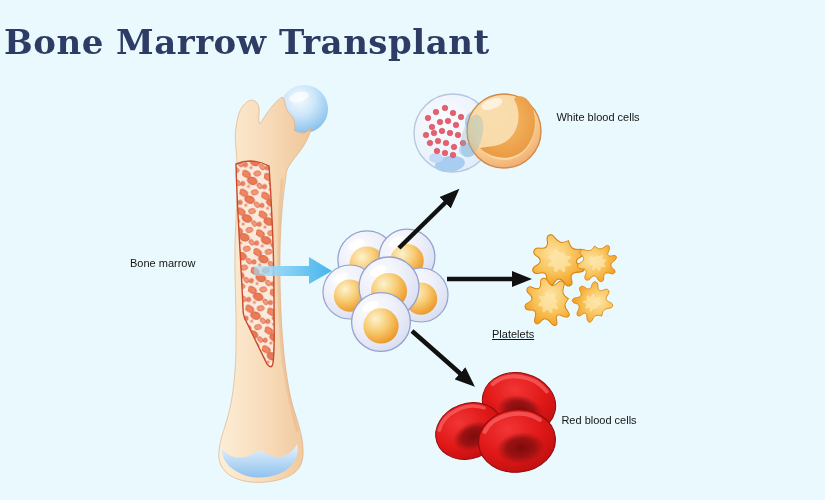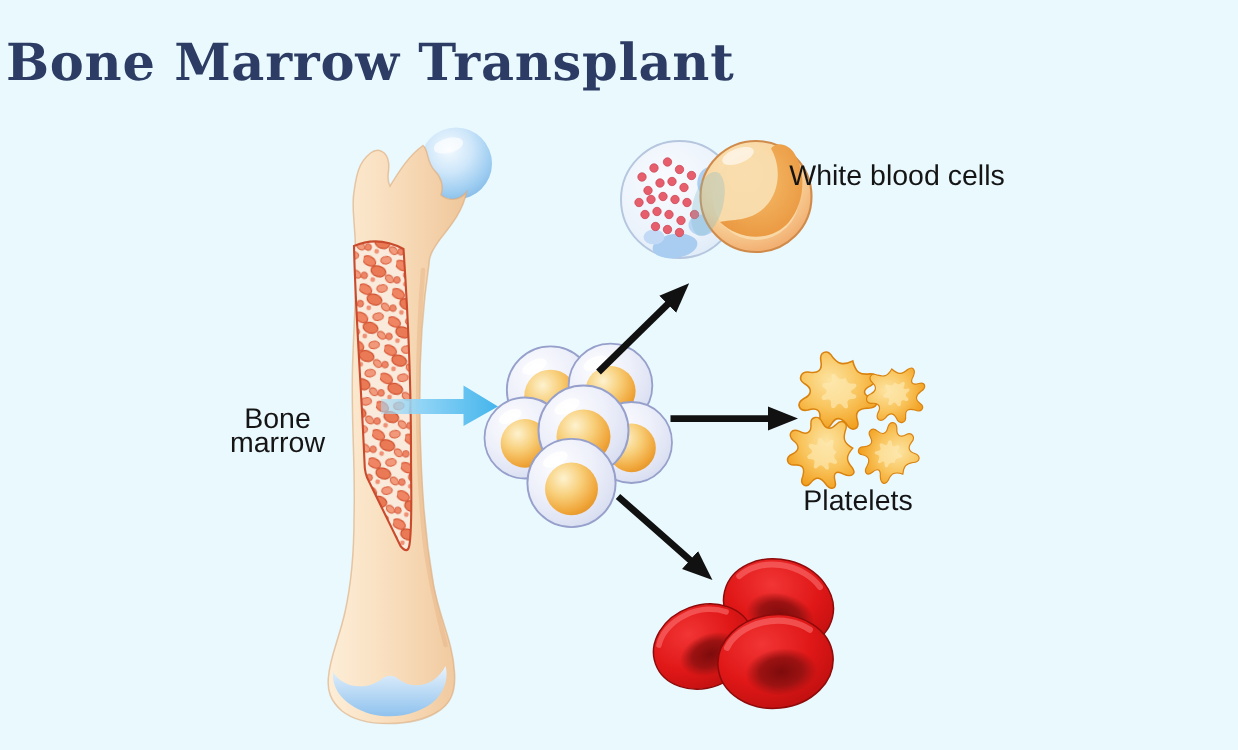--- a/index.html
+++ b/index.html
@@ -12,25 +12,25 @@
   }
   .title{
     position:absolute;top:22px;left:4px;width:100%;
     text-align:left;
     font-family:"DejaVu Serif","Liberation Serif",serif;
     font-weight:700;font-size:34px;color:#2c3c64;
     letter-spacing:0.5px;
   }
   .lbl{
     position:absolute;color:#151515;
-    font-size:19px;line-height:15.5px;
+    font-size:11px;line-height:15.5px;
   }
-  .lbl-bone-marrow{left:130px;top:272px;width:110px;text-align:center;}
+  .lbl-bone-marrow{left:130px;top:256px;width:110px;text-align:left;}
   .lbl-wbc{left:517px;top:110px;width:162px;text-align:center;}
-  .lbl-platelets{left:492px;top:327px;width:160px;text-align:center;}
+  .lbl-platelets{left:492px;top:327px;width:160px;text-decoration:underline;}
   .lbl-rbc{left:518px;top:413px;width:162px;text-align:center;}
   svg.art{position:absolute;left:0;top:0;}
 </style>
 </head>
 <body>
 
 <div class="stage">
 
   <svg class="art" width="825" height="500" viewBox="0 0 825 500">
     <defs>
@@ -243,15 +243,16 @@
 
   <div class="lbl lbl-bone-marrow">Bone marrow</div>
 
   <div class="lbl lbl-wbc">
     <div>White blood cells</div>
   </div>
 
   <div class="lbl lbl-platelets">Platelets</div>
 
   <div class="lbl lbl-rbc">
+    <div>Red blood cells</div>
   </div>
 
 </div>
 
 </body></html>

